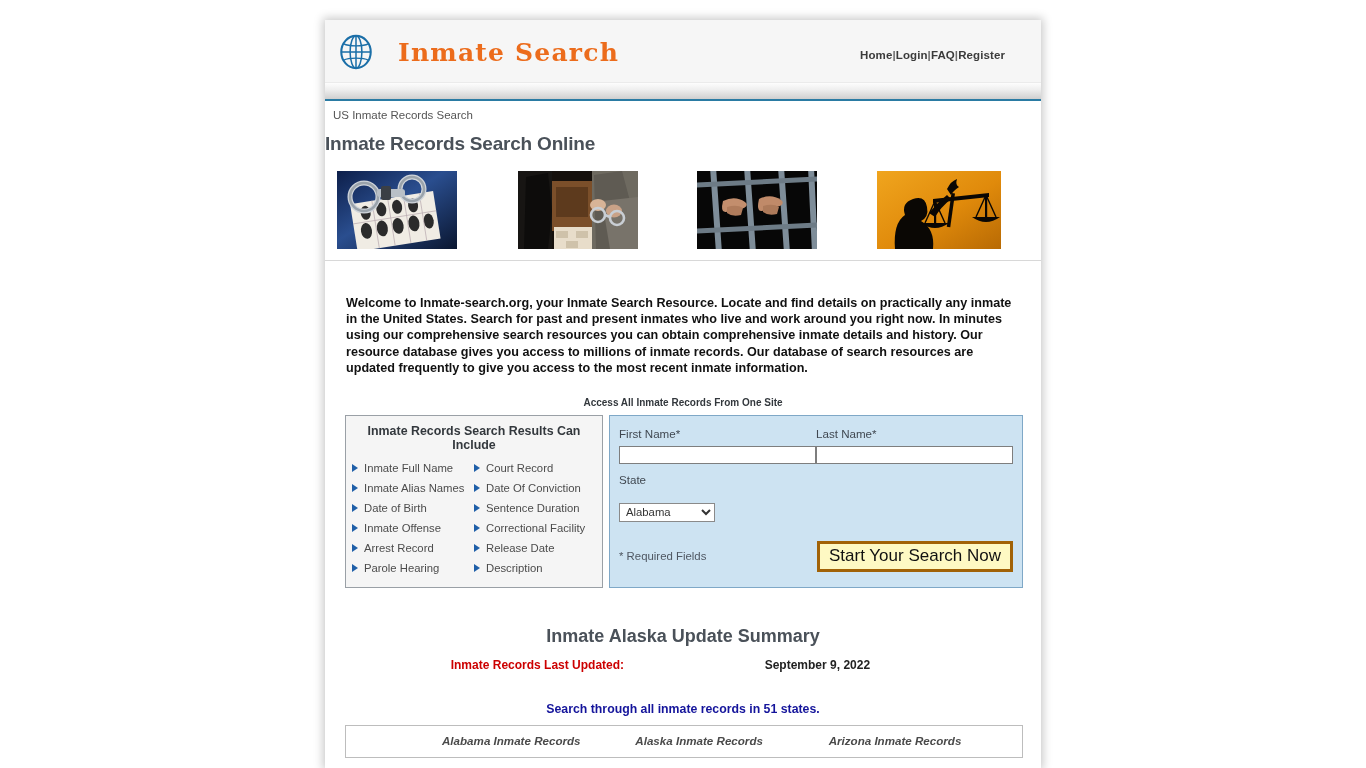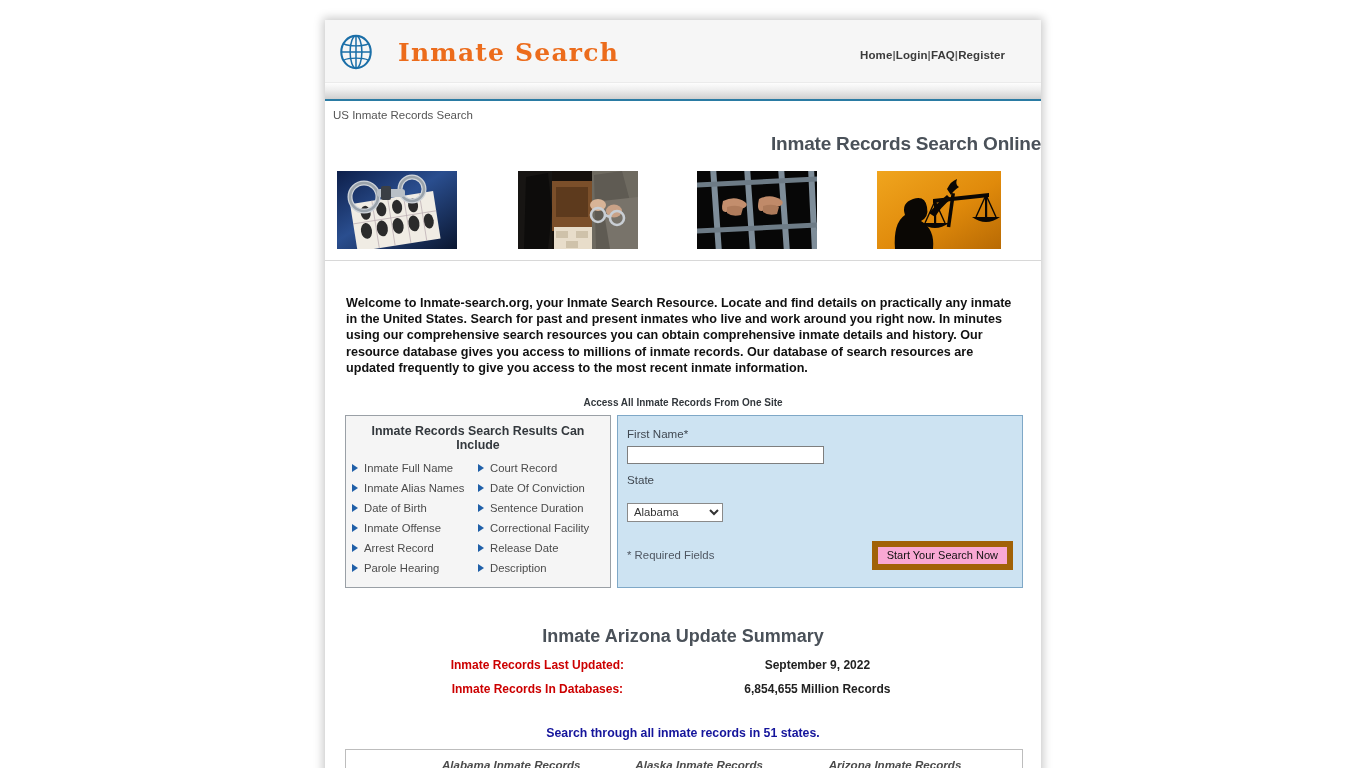--- a/index.html
+++ b/index.html
@@ -80,21 +80,21 @@
   
   .breadcrumb {
     padding: 8px 0 0 8px;
     font-size: 11.5px;
     color: #555555;
     font-weight: normal;
   }
 
   
   .hero-title {
-    text-align: right;
+    text-align: left;
     font-size: 19px;
     font-weight: bold;
     color: #4a5159;
     margin-top: 12px;
     letter-spacing: -0.2px;
   }
   .hero-strip {
     position: relative;
     height: 78px;
     margin-top: 16px;
@@ -223,24 +223,24 @@
     margin-top: 19px;
     justify-content: space-between;
   }
   .required-note {
     font-size: 11.4px;
     color: #4f5762;
     width: 197px;
   }
   .search-button {
     font-family: "Liberation Sans", sans-serif;
-    font-size: 11px;
+    font-size: 17px;
     color: #111111;
-    background: #f9a8d4;
-    border: 6px solid #a16207;
+    background: #fef9c3;
+    border: 3px solid #a16207;
     padding: 2px 9px 3px 9px;
     cursor: pointer;
     white-space: nowrap;
   }
 
   
   .summary-title {
     text-align: center;
     font-size: 18px;
     font-weight: bold;
@@ -510,46 +510,46 @@
         </div>
       </div>
     </div>
 
     <div class="search-panel">
       <div class="field-row">
         <div class="field-col">
           <div class="field-label">First Name*</div>
           <input class="text-input" type="text" value="" style="">
         </div>
+        <div class="field-col">
+          <div class="field-label">Last Name*</div>
+          <input class="text-input" type="text" value="" style="">
+        </div>
       </div>
 
       <div class="state-label">State</div>
       <select class="state-select">
         <option>Alabama</option>
       </select>
 
       <div class="form-bottom">
         <div class="required-note">* Required Fields</div>
         <button class="search-button">Start Your Search Now</button>
       </div>
     </div>
 
   </div>
 
-  <div class="summary-title">Inmate Arizona Update Summary</div>
+  <div class="summary-title">Inmate Alaska Update Summary</div>
   <table class="summary-table">
     <tbody>
         <tr>
       <td class="sum-label">Inmate Records Last Updated:</td>
       <td class="sum-value">September 9, 2022</td>
     </tr>
-    <tr>
-      <td class="sum-label">Inmate Records In Databases:</td>
-      <td class="sum-value">6,854,655 Million Records</td>
-    </tr>
   </tbody>
     </table>
 
   <div class="states-line">Search through all inmate records in 51 states.</div>
 
   <div class="states-box">
     <div class="states-grid">
       <a href="#" class="state-link">Alabama Inmate Records</a>
       <a href="#" class="state-link">Alaska Inmate Records</a>
       <a href="#" class="state-link">Arizona Inmate Records</a>

